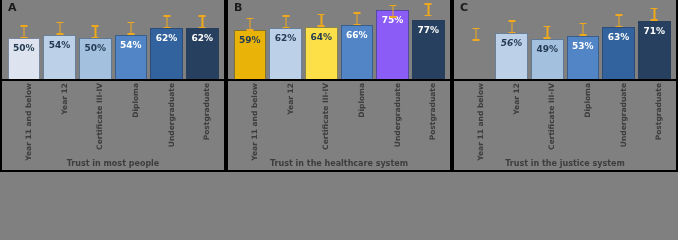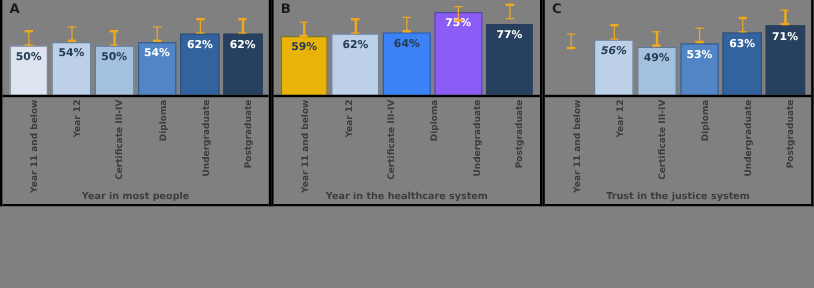--- a/index.html
+++ b/index.html
@@ -251,21 +251,21 @@
         <div class="tick-slot">
           <div class="tick-label">Diploma</div>
         </div>
         <div class="tick-slot">
           <div class="tick-label">Undergraduate</div>
         </div>
         <div class="tick-slot">
           <div class="tick-label">Postgraduate</div>
         </div>
       </div>
-      <div class="axis-title">Year in most people</div>
+      <div class="axis-title">Trust in most people</div>
       <div class="bottom-border"></div>
     </div>
     <div class="panel">
       <div class="panel-letter">B</div>
       <div class="plot">
         <div class="bar-slot">
           <div class="bar" style="height: 49px; background: #eab308;">
             <div class="bar-value" style="color: rgb(36, 59, 83);">59%</div>
           </div>
           <div class="errbar" style="bottom: 48.2727px;">
@@ -278,24 +278,34 @@
           <div class="bar" style="height: 50.7273px; background: rgb(188, 208, 232);">
             <div class="bar-value" style="color: rgb(36, 59, 83);">62%</div>
           </div>
           <div class="errbar" style="bottom: 50.7273px;">
             <div class="err-stem"></div>
             <div class="err-cap top"></div>
             <div class="err-cap bottom"></div>
           </div>
         </div>
         <div class="bar-slot">
-          <div class="bar" style="height: 52.3636px; background: #3b82f6;">
+          <div class="bar" style="height: 52.3636px; background: #fde047;">
             <div class="bar-value" style="color: rgb(36, 59, 83);">64%</div>
           </div>
           <div class="errbar" style="bottom: 52.3636px;">
+            <div class="err-stem"></div>
+            <div class="err-cap top"></div>
+            <div class="err-cap bottom"></div>
+          </div>
+        </div>
+        <div class="bar-slot">
+          <div class="bar" style="height: 54px; background: rgb(81, 133, 197);">
+            <div class="bar-value" style="color: rgb(255, 255, 255);">66%</div>
+          </div>
+          <div class="errbar" style="bottom: 54px;">
             <div class="err-stem"></div>
             <div class="err-cap top"></div>
             <div class="err-cap bottom"></div>
           </div>
         </div>
         <div class="bar-slot">
           <div class="bar" style="height: 69px; background: #8b5cf6;">
             <div class="bar-value" style="color: rgb(255, 255, 255);">75%</div>
           </div>
           <div class="errbar" style="bottom: 61.3636px;">
@@ -329,21 +339,21 @@
         <div class="tick-slot">
           <div class="tick-label">Diploma</div>
         </div>
         <div class="tick-slot">
           <div class="tick-label">Undergraduate</div>
         </div>
         <div class="tick-slot">
           <div class="tick-label">Postgraduate</div>
         </div>
       </div>
-      <div class="axis-title">Year in the healthcare system</div>
+      <div class="axis-title">Trust in the healthcare system</div>
       <div class="bottom-border"></div>
     </div>
     <div class="panel">
       <div class="panel-letter">C</div>
       <div class="plot">
         <div class="bar-slot">
           <div class="errbar" style="bottom: 38.4545px;">
             <div class="err-stem"></div>
             <div class="err-cap top"></div>
             <div class="err-cap bottom"></div>

